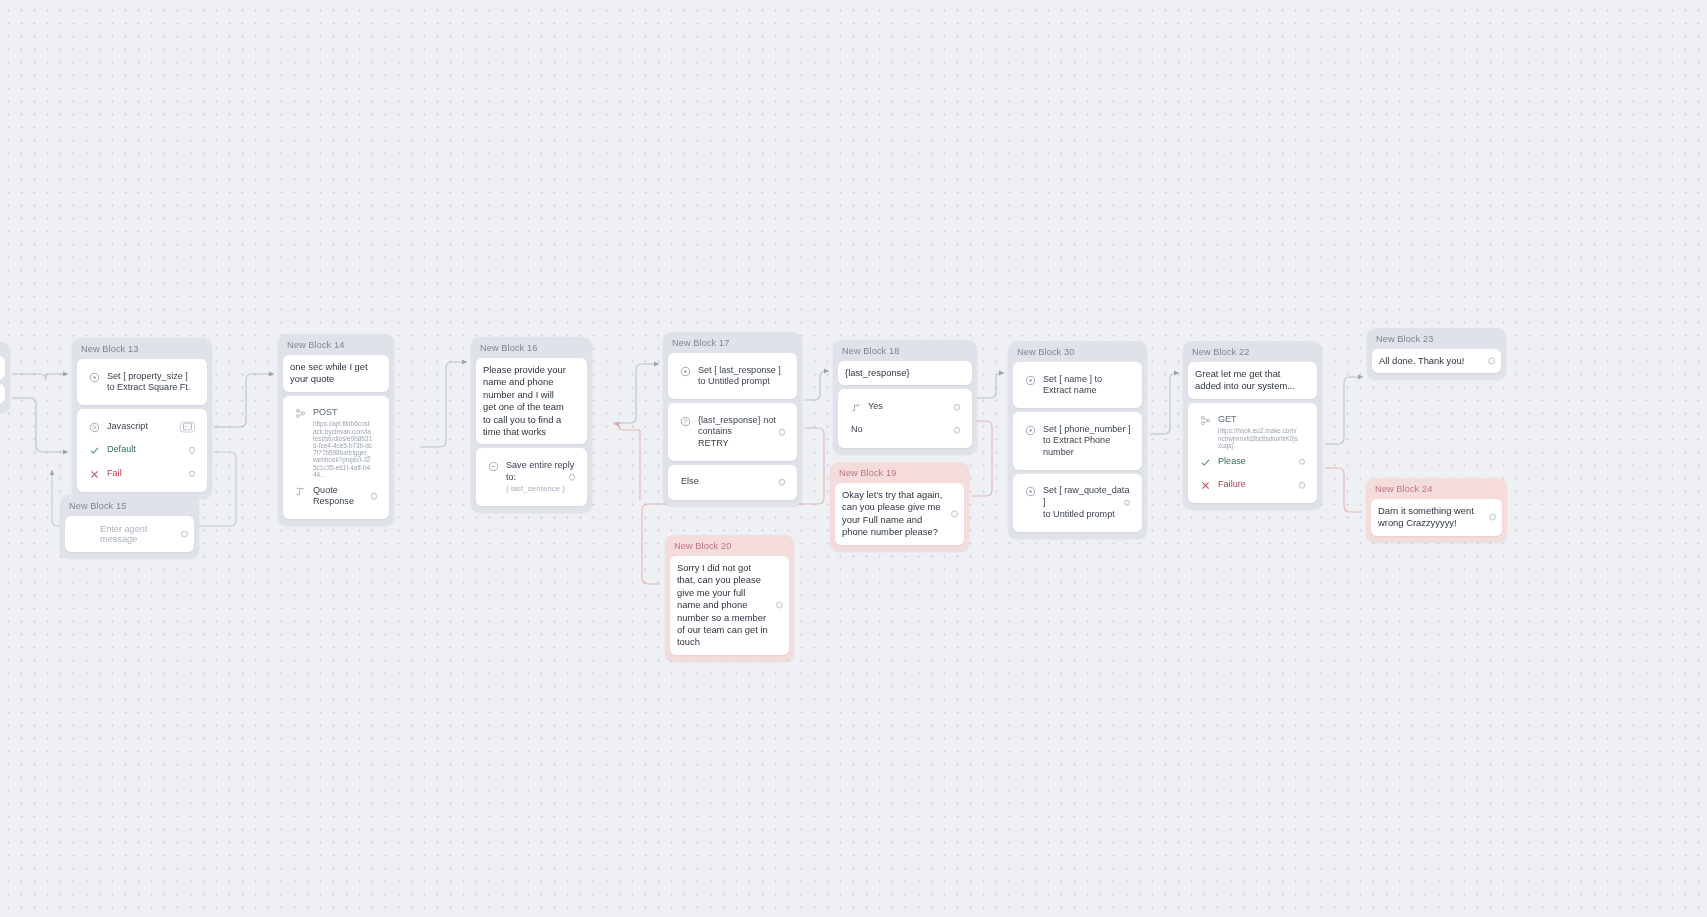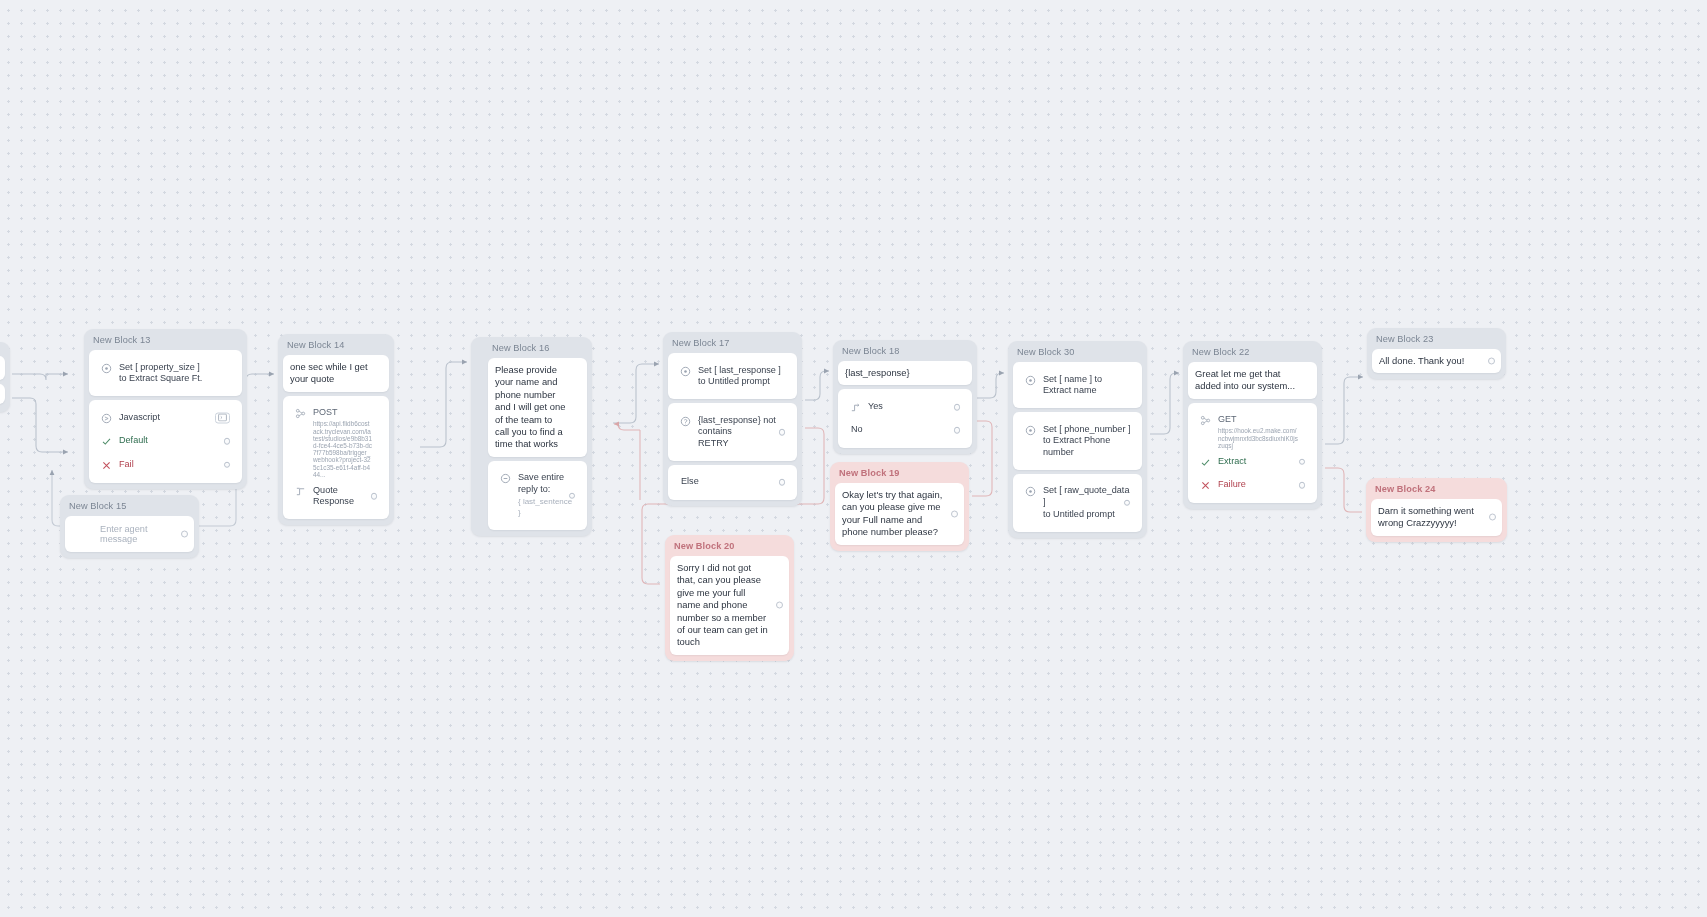--- a/index.html
+++ b/index.html
@@ -29,21 +29,21 @@
     box-shadow: 0 1px 2px rgba(40,50,70,.10);
   }
   .block.pink { background: #f5dcdc; }
   .block-title {
     font-size: 9.2px;
     color: #7b8593;
     padding: 6px 9px 5px 9px;
     letter-spacing: .1px;
     white-space: nowrap;
   }
-  .block.pink .block-title { color: #c0727c; font-weight: bold; }
+  .block.pink .block-title { color: #c0727c; }
   .card {
     background: #ffffff;
     margin: 0 5px 4px 5px;
     border-radius: 6px;
     box-shadow: 0 1px 1.5px rgba(40,50,70,.07);
     padding: 6px 7px;
     position: relative;
   }
   .card:last-child { margin-bottom: 1px; }
   .msg {
@@ -177,21 +177,21 @@
     </g>
   </svg>
 
   <div class="block" style="left:-16px; top:342px; width:26px; height:70px;">
     <div class="card" style="height:24px; margin-top:14px;"></div>
     <div class="card" style="height:20px;">
       
     </div>
   </div>
 
-  <div class="block" style="left:72px; top:329px; width:163px;margin-left:12px;">
+  <div class="block" style="left:72px; top:338px; width:140px;">
     <div class="block-title">New Block 13</div>
     <div class="card">
       <div class="row">
         <span class="ico">
           <svg width="11" height="11" viewBox="0 0 12 12">
               <circle cx="6" cy="6" r="4.6" fill="none" stroke="currentColor" stroke-width="1"></circle>
               <circle cx="6" cy="6" r="1.4" fill="currentColor"></circle>
             </svg>
         </span>
         <span class="txt">
@@ -271,21 +271,21 @@
               <path d="M2 9.5 L5 9.5 L5 3 L10 3" fill="none" stroke="currentColor" stroke-width=".95"></path>
               <path d="M2 2.5 L5 2.5" fill="none" stroke="currentColor" stroke-width=".95"></path>
             </svg>
         </span>
         <span class="txt">Quote Response</span>
         <span class="port"></span>
       </div>
     </div>
   </div>
 
-  <div class="block" style="left:471px; top:337px; width:121px;padding-left:12px;">
+  <div class="block" style="left:471px; top:337px; width:121px;">
     <div class="block-title">New Block 16</div>
     <div class="card">
       <div class="msg">Please provide your name and phone number and I will get one of the team to call you to find a time that works</div>
     </div>
     <div class="card">
       <div class="row">
         <span class="ico">
           <svg width="11" height="11" viewBox="0 0 12 12">
               <circle cx="6" cy="6" r="4.5" fill="none" stroke="currentColor" stroke-width="1"></circle>
               <path d="M4 6 L8 6" stroke="currentColor" stroke-width="1"></path>
@@ -426,21 +426,21 @@
           <span class="method">GET</span>
           <span class="url ln2">https://hook.eu2.make.com/ncbwjmnxfd3bc8sdiuxhiK0jszuqsj</span>
         </span>
       </div>
       <div class="row ok">
         <span class="ico">
           <svg width="11" height="11" viewBox="0 0 12 12">
               <path d="M2.2 6.4 L4.7 8.8 L9.8 3.2" fill="none" stroke="currentColor" stroke-width="1.15"></path>
             </svg>
         </span>
-        <span class="txt">Extract</span>
+        <span class="txt">Please</span>
         <span class="port"></span>
       </div>
       <div class="row bad">
         <span class="ico">
           <svg width="11" height="11" viewBox="0 0 12 12">
               <path d="M2.6 2.6 L9.4 9.4 M9.4 2.6 L2.6 9.4" fill="none" stroke="currentColor" stroke-width="1.15"></path>
             </svg>
         </span>
         <span class="txt">Failure</span>
         <span class="port"></span>

